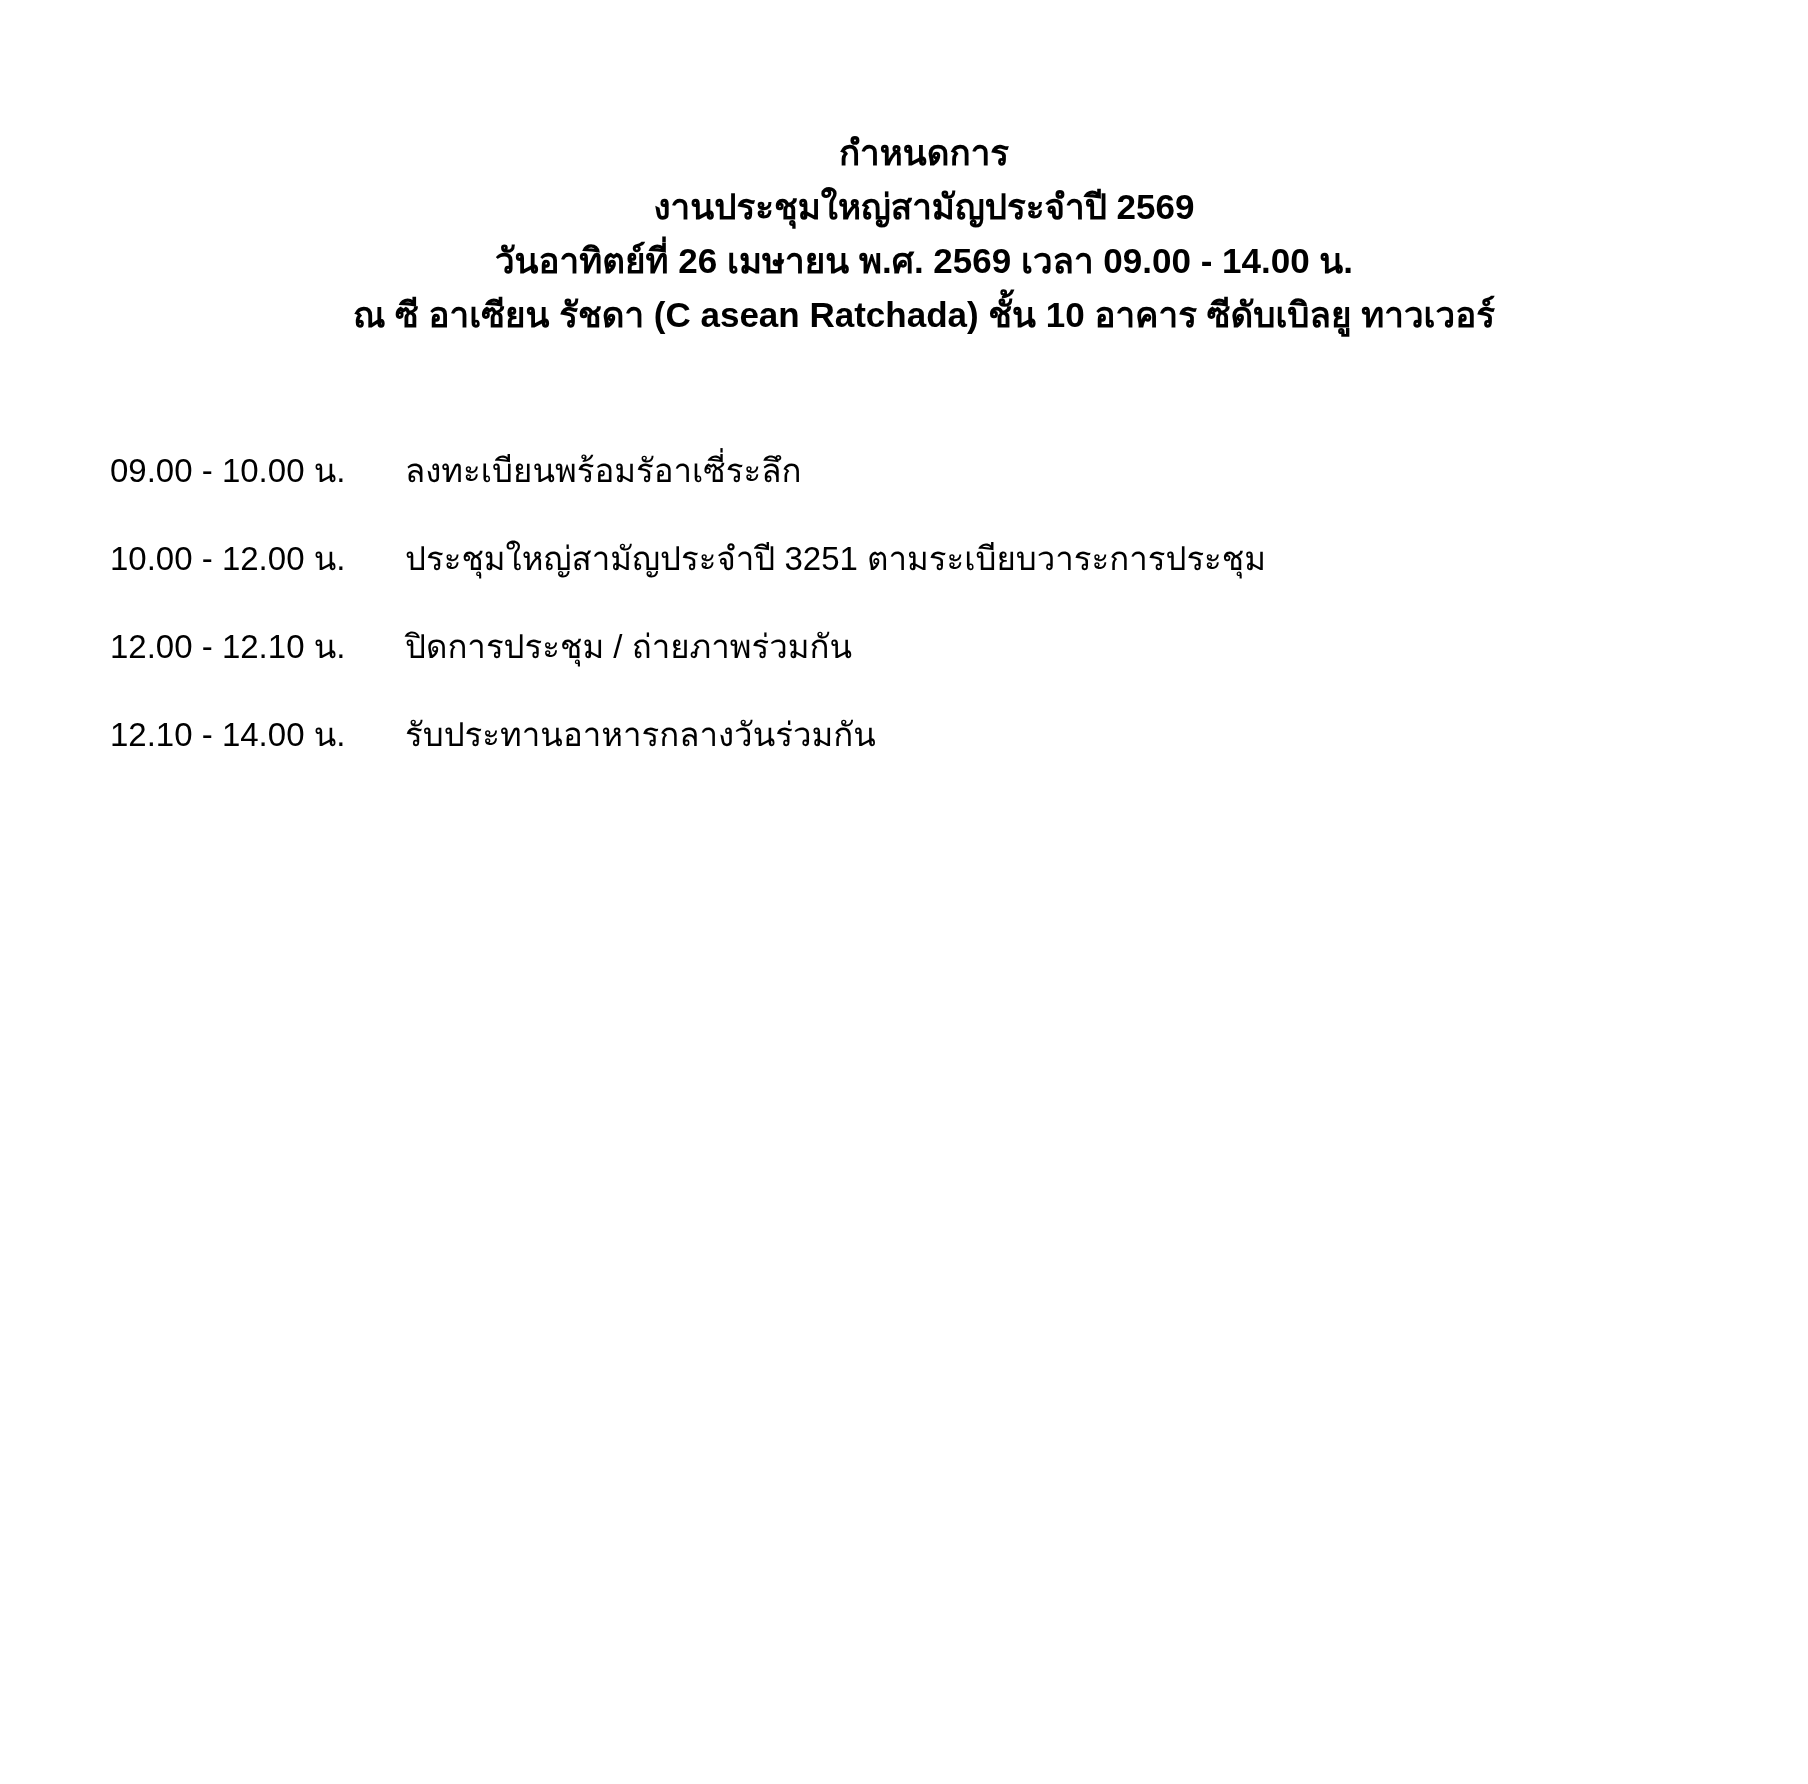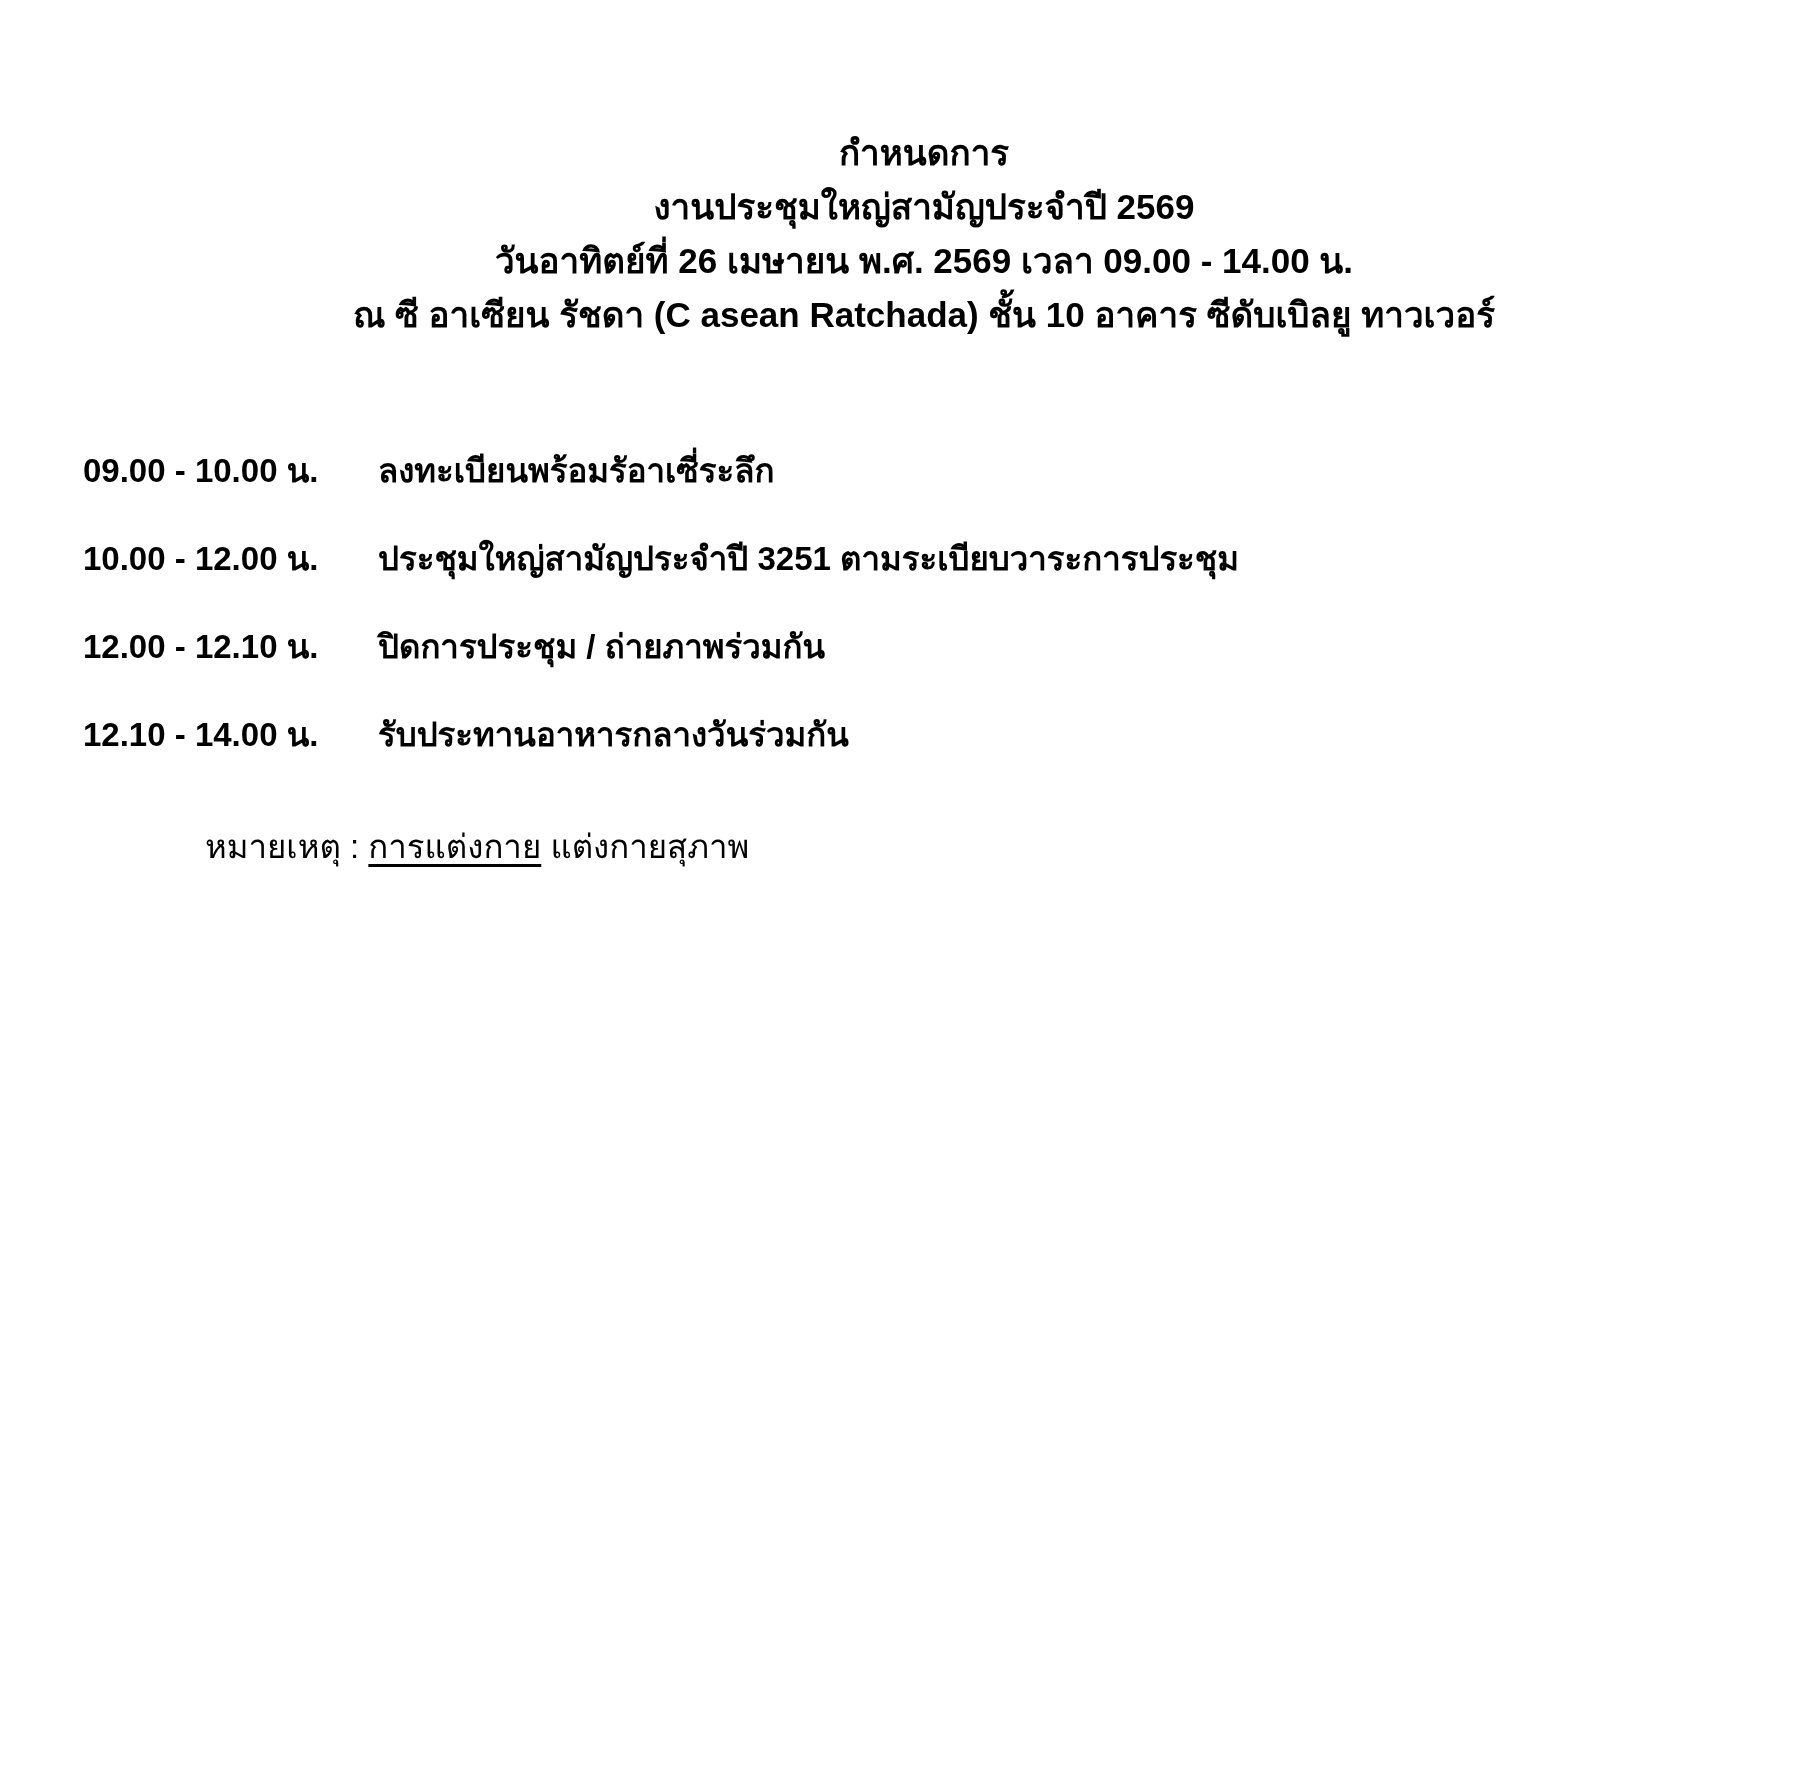--- a/index.html
+++ b/index.html
@@ -22,23 +22,23 @@
     font-weight: 700;
     font-size: 35px;
     line-height: 54px;
   }
   .header .header-line {
     white-space: nowrap;
     margin-left: 40px;
   }
   .schedule {
     margin-top: 112px;
-    padding-left: 83px;
+    padding-left: 110px;
     font-size: 33px;
-    font-weight: 700;
+    font-weight: 400;
   }
   .schedule-row {
     display: flex;
     align-items: flex-start;
     line-height: 34px;
     margin-bottom: 54px;
   }
   .time-col {
     width: 295px;
     flex: 0 0 295px;
@@ -83,17 +83,14 @@
     <div class="schedule-row">
       <span class="time-col">12.00 - 12.10 น.</span>
       <span class="activity-col">ปิดการประชุม / ถ่ายภาพร่วมกัน</span>
     </div>
     <div class="schedule-row">
       <span class="time-col">12.10 - 14.00 น.</span>
       <span class="activity-col">รับประทานอาหารกลางวันร่วมกัน</span>
     </div>
   </div>
 
-  <div class="note">
-    <span>หมายเหตุ : </span><span class="underlined">การแต่งกาย</span><span> แต่งกายสุภาพ</span>
-  </div>
 
 </div>
 
 </body></html>

